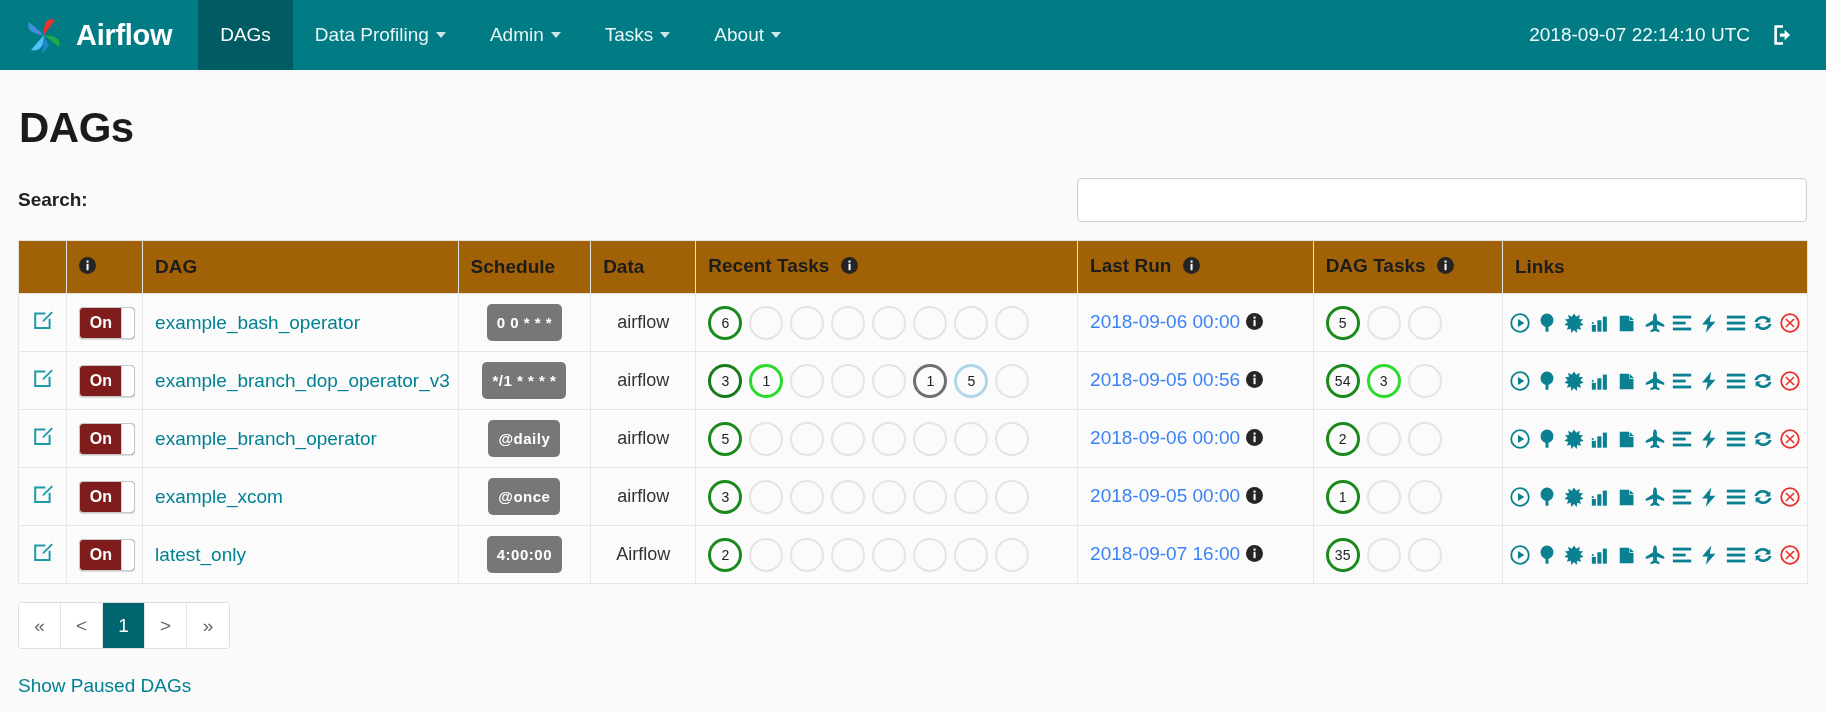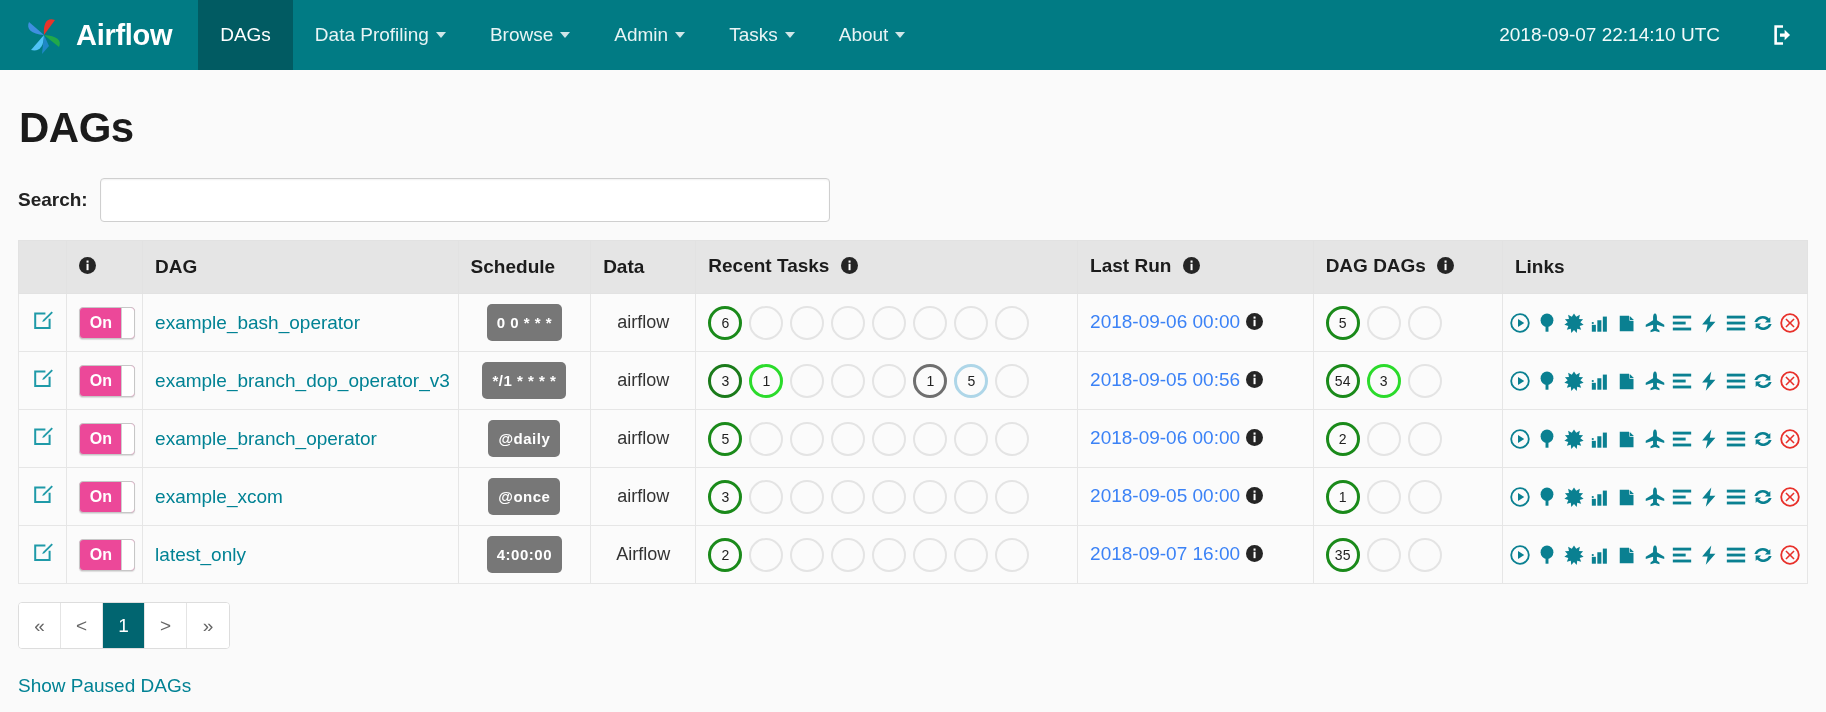--- a/index.html
+++ b/index.html
@@ -49,42 +49,42 @@
     display: inline-block;
     width: 0; height: 0;
     margin-left: 7px;
     border-left: 5px solid transparent;
     border-right: 5px solid transparent;
     border-top: 6px solid #cfe6e8;
   }
   .nav-right {
     margin-left: auto;
     display: flex; align-items: center;
-    gap: 50px;
+    gap: 20px;
     padding-right: 30px;
   }
   .nav-clock { color: #f2fafa; font-size: 19px; white-space: nowrap; }
   .logout-icon { display: flex; align-items: center; cursor: pointer; }
 
   
   .container {
     padding: 0 18px;
     position: relative;
   }
   .page-title {
     font-size: 42px;
     font-weight: bold;
     color: #1b1b1b;
     margin: 34px 0 0 1px;
     letter-spacing: -0.5px;
   }
 
   .search-row {
     display: flex;
-    justify-content: flex-start;
+    justify-content: space-between;
     align-items: center;
     margin-top: 26px;
     padding-right: 1px;
   }
   .search-label {
     font-size: 19px;
     font-weight: bold;
     color: #222;
     margin-right: 12px;
   }
@@ -103,21 +103,21 @@
   
   table.dags {
     width: 100%;
     border-collapse: collapse;
     margin-top: 18px;
     background: #fbfbfb;
     border: 1px solid #e2e2e2;
     table-layout: fixed;
   }
   table.dags th {
-    background: #e5e5e5;
+    background: #a16207;
     border: 1px solid #e2e2e2;
     font-size: 19px;
     font-weight: bold;
     color: #1c1c1c;
     padding: 14px 12px;
     text-align: left;
     white-space: nowrap;
   }
   table.dags td {
     border: 1px solid #e6e6e6;
@@ -147,21 +147,21 @@
   }
   .info-dot.solo { margin-left: 0; }
 
   .edit-icon { cursor: pointer; display: inline-block; }
 
   
   .toggle {
     display: inline-flex;
     align-items: center;
     width: 56px; height: 32px;
-    background: #ec4899;
+    background: #7f1d1d;
     border: 1px solid #c7c7c7;
     border-radius: 4px;
     cursor: pointer;
     overflow: hidden;
     box-shadow: 0 1px 1px rgba(0,0,0,.12);
   }
   .toggle .lbl {
     flex: 1;
     color: #fff;
     font-size: 16px;
@@ -275,24 +275,20 @@
     </span>
     <span class="brand-text">Airflow</span>
   </div>
 
   <div class="nav-items">
     <a class="nav-item active">
       <span>DAGs</span>
     </a>
     <a class="nav-item">
       <span>Data Profiling</span>
-      <i class="caret"></i>
-    </a>
-    <a class="nav-item">
-      <span>Browse</span>
       <i class="caret"></i>
     </a>
     <a class="nav-item">
       <span>Admin</span>
       <i class="caret"></i>
     </a>
     <a class="nav-item">
       <span>Tasks</span>
       <i class="caret"></i>
     </a>
@@ -352,21 +348,21 @@
           <span>Last Run</span>
           <span class="info-dot">
             <svg width="17" height="17" viewBox="0 0 16 16">
                 <circle cx="8" cy="8" r="8" fill="#252525"></circle>
                 <rect x="7.1" y="6.4" width="1.9" height="6" fill="#fff"></rect>
                 <rect x="7.1" y="3.3" width="1.9" height="2" fill="#fff"></rect>
               </svg>
           </span>
         </th>
         <th class="c-runs">
-          <span>DAG DAGs</span>
+          <span>DAG Tasks</span>
           <span class="info-dot">
             <svg width="17" height="17" viewBox="0 0 16 16">
                 <circle cx="8" cy="8" r="8" fill="#252525"></circle>
                 <rect x="7.1" y="6.4" width="1.9" height="6" fill="#fff"></rect>
                 <rect x="7.1" y="3.3" width="1.9" height="2" fill="#fff"></rect>
               </svg>
           </span>
         </th>
         <th class="c-links">Links</th>
       </tr>

